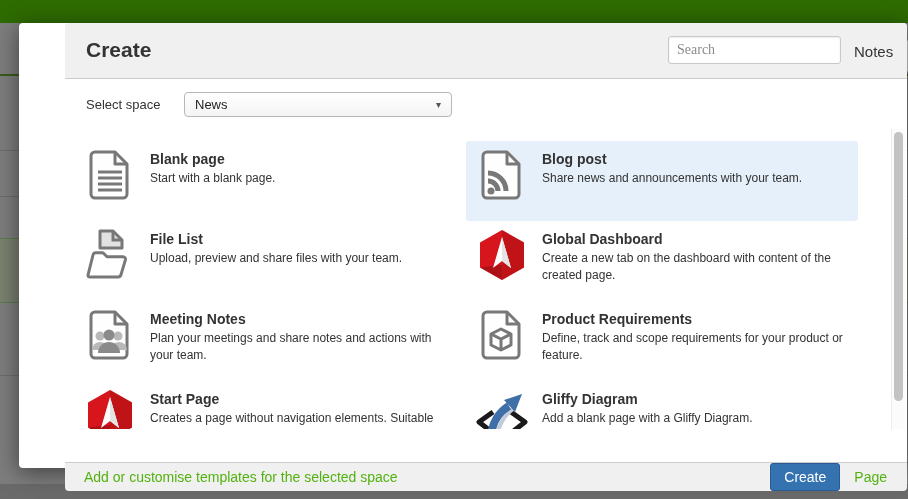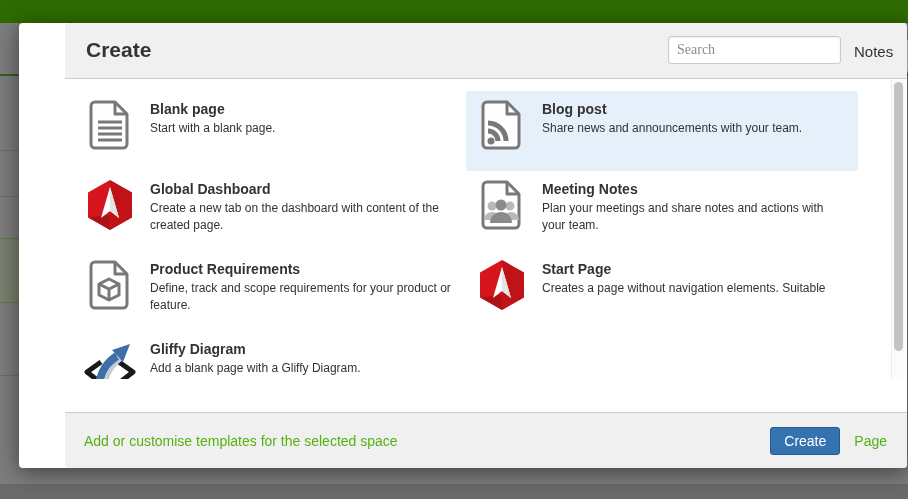--- a/index.html
+++ b/index.html
@@ -83,20 +83,27 @@
   <div class="bg-bottom-strip"></div>
 
   <div class="dialog">
 
     <div class="dialog-header">
       <h1 class="dialog-title">Create</h1>
       <input class="search-input" type="text" placeholder="Search" style="">
       <a class="help-link">Notes</a>
     </div>
 
+    <div class="space-row">
+      <span class="space-label">Select space</span>
+      <div class="space-select">
+        <span class="space-select-value">News</span>
+        <span class="caret">▾</span>
+      </div>
+    </div>
 
     <div class="list-viewport">
       <div class="grid" id="template-grid">
           <div class="tile">
             <span class="tile-icon">
               <svg width="52" height="52" viewBox="0 0 52 52">
                 <path d="M11 3h20l12 12v30a4 4 0 0 1-4 4H11a4 4 0 0 1-4-4V7a4 4 0 0 1 4-4z" fill="#fefefe" stroke="#787878" stroke-width="3" stroke-linejoin="round"></path>
                 <path d="M31 3v12h12" fill="none" stroke="#787878" stroke-width="3" stroke-linejoin="round"></path>
                 <path d="M14 23h24M14 29h24M14 35h24M14 41h24" stroke="#787878" stroke-width="3"></path>
               </svg>
@@ -111,20 +118,33 @@
               <svg width="52" height="52" viewBox="0 0 52 52">
                 <path d="M11 3h20l12 12v30a4 4 0 0 1-4 4H11a4 4 0 0 1-4-4V7a4 4 0 0 1 4-4z" fill="#fefefe" stroke="#787878" stroke-width="3" stroke-linejoin="round"></path>
                 <path d="M31 3v12h12" fill="none" stroke="#787878" stroke-width="3" stroke-linejoin="round"></path>
                 <circle cx="15" cy="42" r="3.5" fill="#787878"></circle>
                 <path d="M12 32a10 10 0 0 1 10 10M12 24a18 18 0 0 1 18 18" fill="none" stroke="#787878" stroke-width="5"></path>
               </svg>
             </span>
             <div class="tile-text">
               <div class="tile-title">Blog post</div>
               <div class="tile-desc">Share news and announcements with your team.</div>
+            </div>
+          </div>
+          <div class="tile">
+            <span class="tile-icon">
+              <svg width="52" height="52" viewBox="0 0 52 52">
+                <path d="M16 2h13l9 9v8H16z" fill="#e2e2e2" stroke="#787878" stroke-width="3" stroke-linejoin="round"></path>
+                <path d="M29 2v9h9" fill="none" stroke="#787878" stroke-width="3"></path>
+                <path d="M4 46l5-20a3 3 0 0 1 3-2.3h7l4 4h16a2.5 2.5 0 0 1 2.4 3.1L37 45.7a3 3 0 0 1-3 2.3H6a2 2 0 0 1-2-2z" fill="#fff" stroke="#787878" stroke-width="3" stroke-linejoin="round"></path>
+              </svg>
+            </span>
+            <div class="tile-text">
+              <div class="tile-title">File List</div>
+              <div class="tile-desc">Upload, preview and share files with your team.</div>
             </div>
           </div>
           <div class="tile">
             <span class="tile-icon">
               <svg width="52" height="52" viewBox="0 0 52 52">
                 <polygon points="26,1 48,13.5 48,38.5 26,51 4,38.5 4,13.5" fill="#d6161c"></polygon>
                 <polygon points="26,1 48,13.5 48,38.5 26,51" fill="#a80f14" opacity="0.5"></polygon>
                 <polygon points="4,38.5 26,51 26,36" fill="#7c090d" opacity="0.45"></polygon>
                 <path d="M26 8l9 31-9-7-9 7z" fill="#fff"></path>
                 <path d="M26 8l9 31-9-7z" fill="#e4e4e4"></path>

